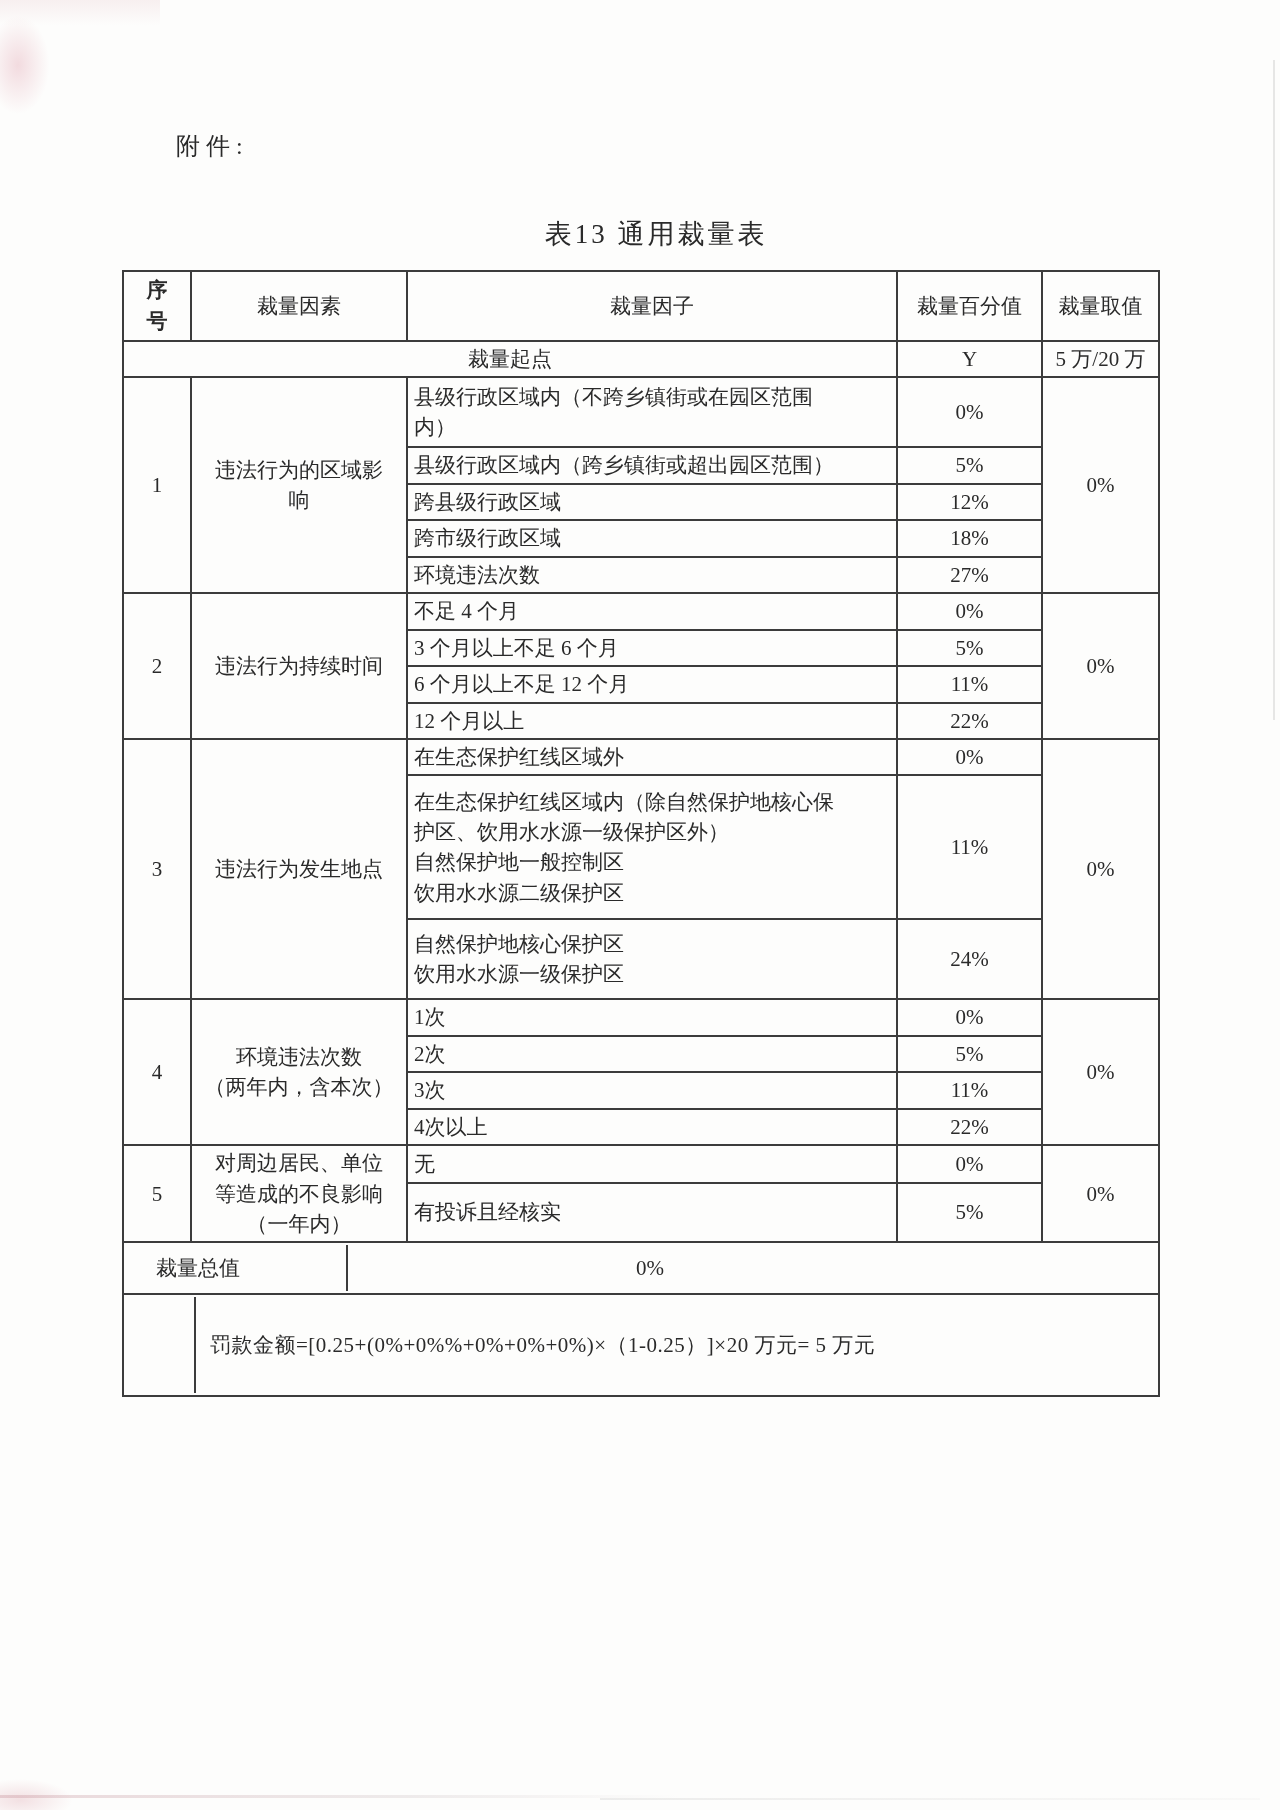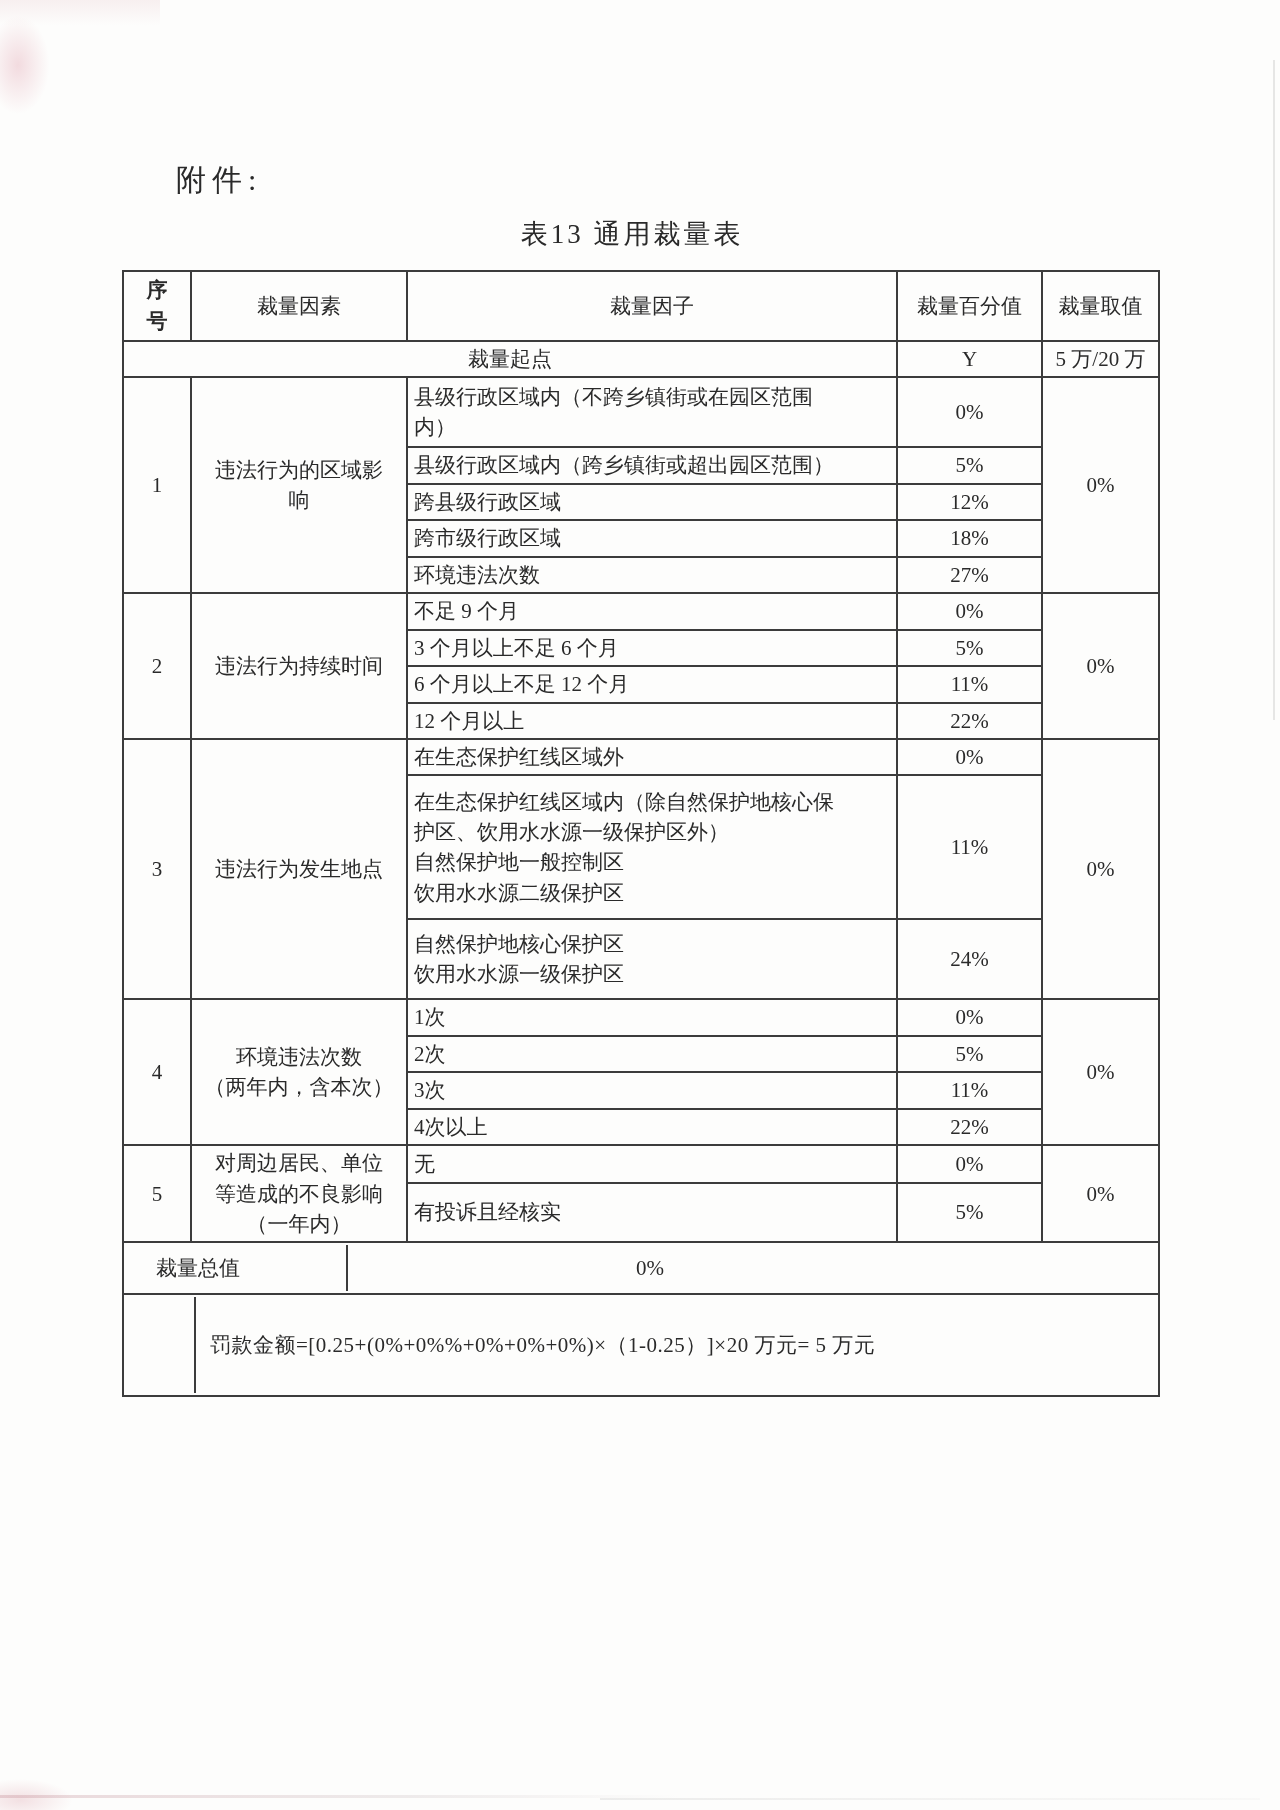--- a/index.html
+++ b/index.html
@@ -36,25 +36,25 @@
   .art-bottomline2{
     left:600px;top:1798px;width:660px;height:2px;
     background:linear-gradient(to right, rgba(160,160,160,0.18), rgba(160,160,160,0.05));
   }
   .art-rightline{
     left:1273px;top:60px;width:2px;height:660px;
     background:rgba(150,150,150,0.22);
   }
   
   .attachment{
-    position:absolute;left:176px;top:160px;
-    font-size:30px;letter-spacing:6px;
+    position:absolute;left:176px;top:130px;
+    font-size:24px;letter-spacing:6px;
   }
   .doc-title{
-    position:absolute;left:114px;top:216px;width:1036px;
+    position:absolute;left:138px;top:216px;width:1036px;
     text-align:center;font-size:27px;letter-spacing:3px;
   }
   
   table.disc{
     position:absolute;left:122px;top:270px;
     width:1036px;
     border-collapse:collapse;
     table-layout:fixed;
     font-size:21px;
   }
@@ -171,21 +171,21 @@
       <td class="c">18%</td>
     </tr>
     <tr class="h-single">
       <td class="f">环境违法次数</td>
       <td class="c">27%</td>
     </tr>
 
     <tr class="h-single">
       <td class="c" rowspan="4">2</td>
       <td class="c pre" rowspan="4">违法行为持续时间</td>
-      <td class="f">不足 9 个月</td>
+      <td class="f">不足 4 个月</td>
       <td class="c">0%</td>
       <td class="c" rowspan="4">0%</td>
     </tr>
     <tr class="h-single">
       <td class="f">3 个月以上不足 6 个月</td>
       <td class="c">5%</td>
     </tr>
     <tr class="h-single">
       <td class="f">6 个月以上不足 12 个月</td>
       <td class="c">11%</td>

